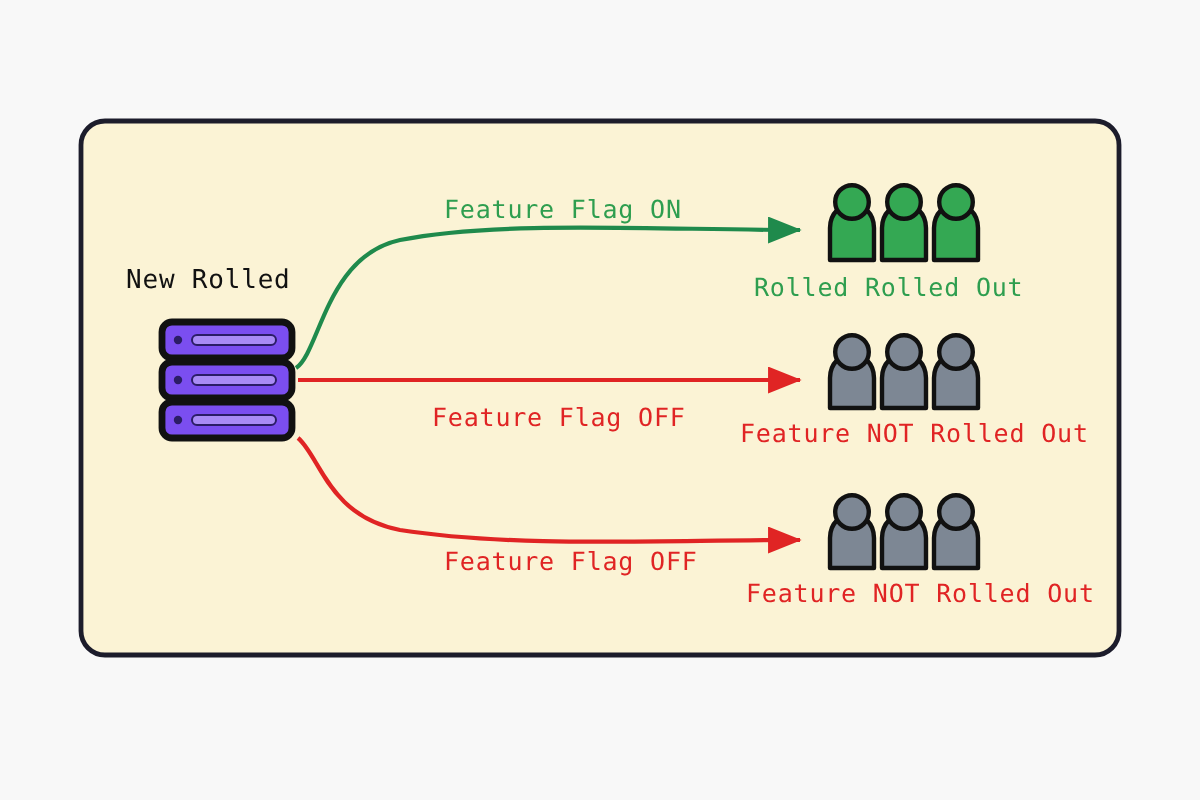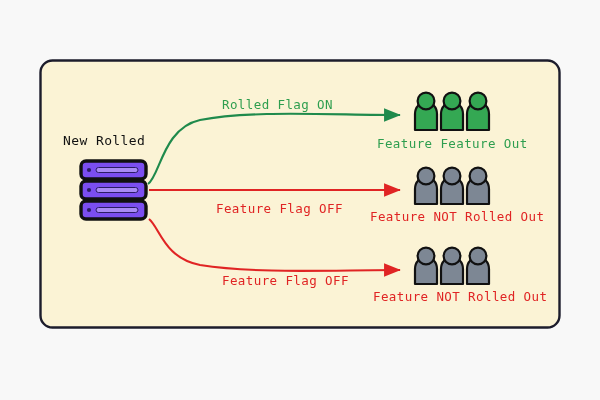--- a/index.html
+++ b/index.html
@@ -165,25 +165,25 @@
         <path d="M467,269 C467,261.5 472.5,257 478,257 C483.5,257 489,261.5 489,269
                  L489,284 L467,284 Z" fill="#7d8794" stroke="#111111" stroke-width="2.2" stroke-linejoin="round"></path>
         <circle cx="478" cy="256" r="8.4" fill="#7d8794" stroke="#111111" stroke-width="2.2"></circle>
       </g>
     </g>
 
   </svg>
 
   <div class="lbl lbl-new-feature">New Rolled</div>
 
-  <div class="lbl lbl-flag-on">Rolled Flag ON</div>
+  <div class="lbl lbl-flag-on">Feature Flag ON</div>
 
   <div class="lbl lbl-flag-off-1">Feature Flag OFF</div>
 
   <div class="lbl lbl-flag-off-2">Feature Flag OFF</div>
 
-  <div class="lbl lbl-rolled-out">Feature Feature Out</div>
+  <div class="lbl lbl-rolled-out">Rolled Rolled Out</div>
 
   <div class="lbl lbl-not-rolled-1">Feature NOT Rolled Out</div>
 
   <div class="lbl lbl-not-rolled-2">Feature NOT Rolled Out</div>
 
 </div>
 
 </body></html>

